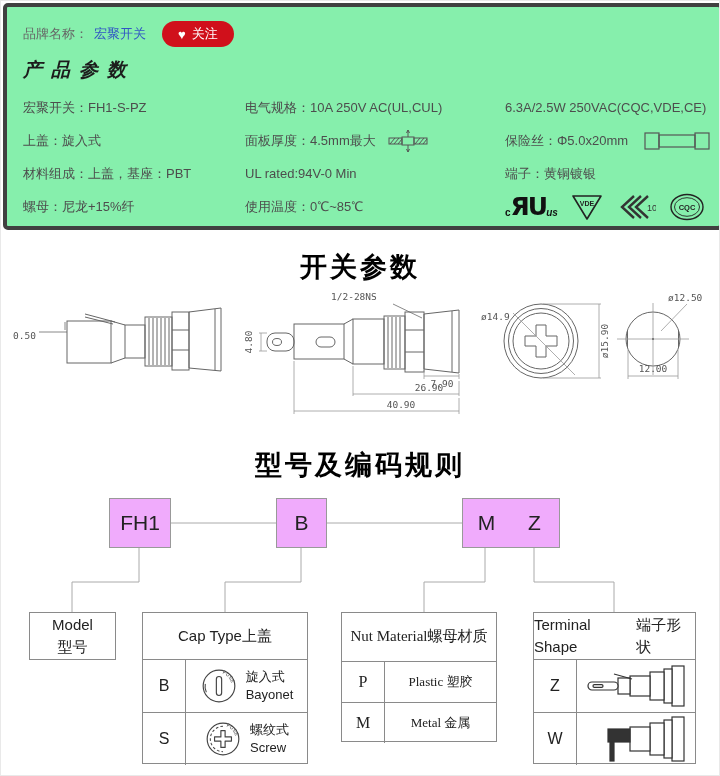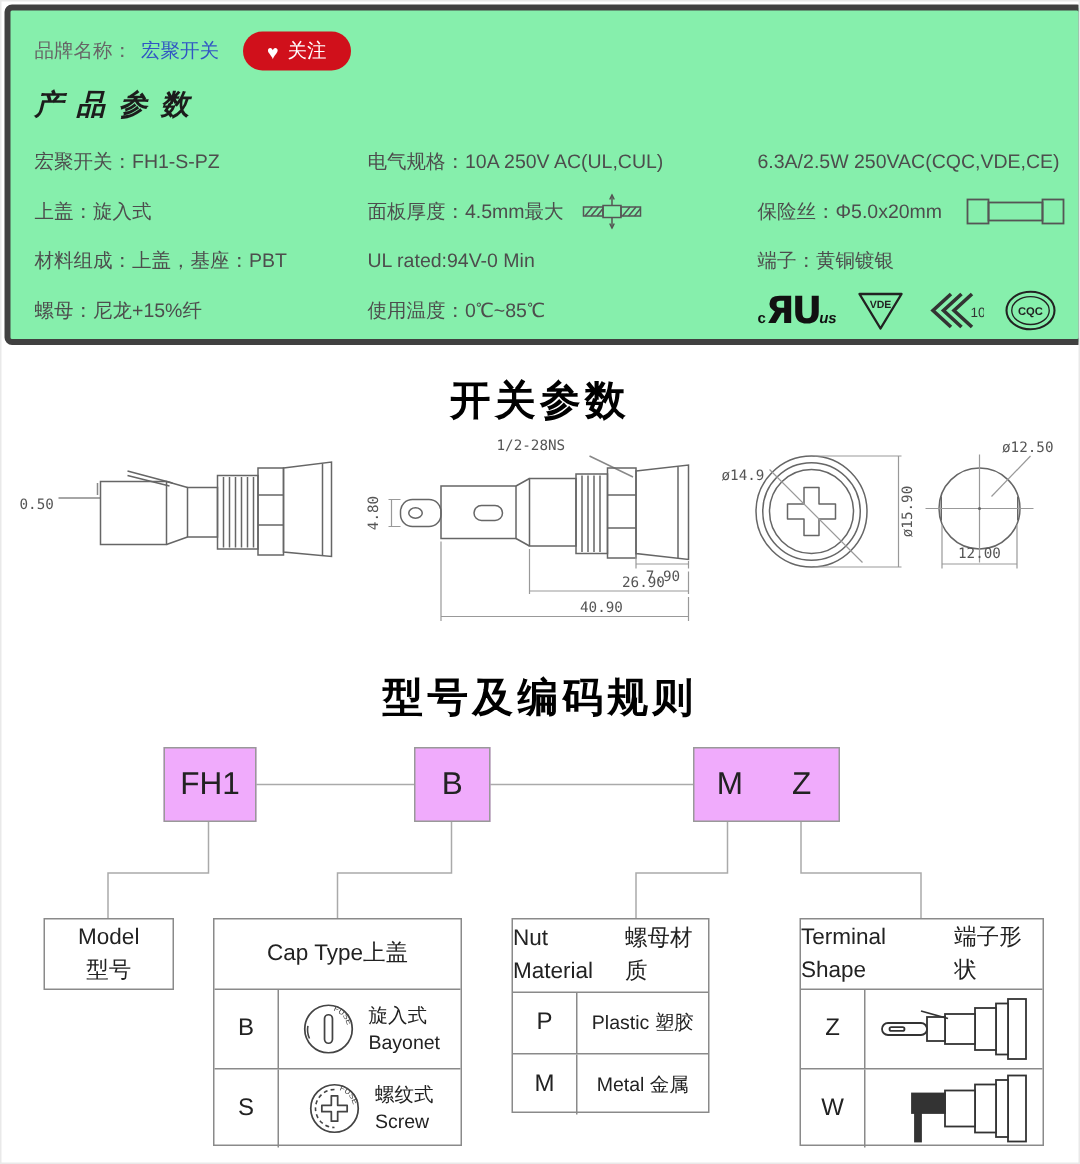--- a/index.html
+++ b/index.html
@@ -45,21 +45,21 @@
   .rt-head{border-bottom:1px solid #8a8a8a;display:flex;flex-direction:row;align-items:center;justify-content:center;font-size:15px;color:#222;line-height:1.45;}
   .rt-row{display:flex;border-bottom:1px solid #8a8a8a;}
   .rt-row:last-child{border-bottom:none;}
   .rt-code{width:42px;flex:0 0 42px;border-right:1px solid #8a8a8a;display:flex;align-items:center;justify-content:center;font-size:16px;color:#222;}
   .rt-body{flex:1;display:flex;align-items:center;justify-content:center;gap:8px;font-size:13px;color:#222;}
   .rt-label2{display:flex;flex-direction:column;line-height:1.4;}
   #table-model{left:28px;width:87px;height:48px;display:flex;flex-direction:column;align-items:center;justify-content:center;font-size:15px;color:#222;line-height:1.45;}
   #table-cap{left:141px;width:166px;height:152px;}
   #table-cap .rt-head{height:46px;}
   #table-cap .rt-row{height:52px;}
-  #table-nut{left:340px;width:132px;height:130px;}
+  #table-nut{left:340px;width:156px;height:130px;font-family:Liberation Serif, serif;}
   #table-nut .rt-head{height:48px;}
   #table-nut .rt-row{height:40px;}
   #table-term{left:532px;width:163px;height:152px;}
   #table-term .rt-head{height:46px;}
   #table-term .rt-row{height:52px;}
 </style>
 </head>
 <body>
 
 <div class="page">

